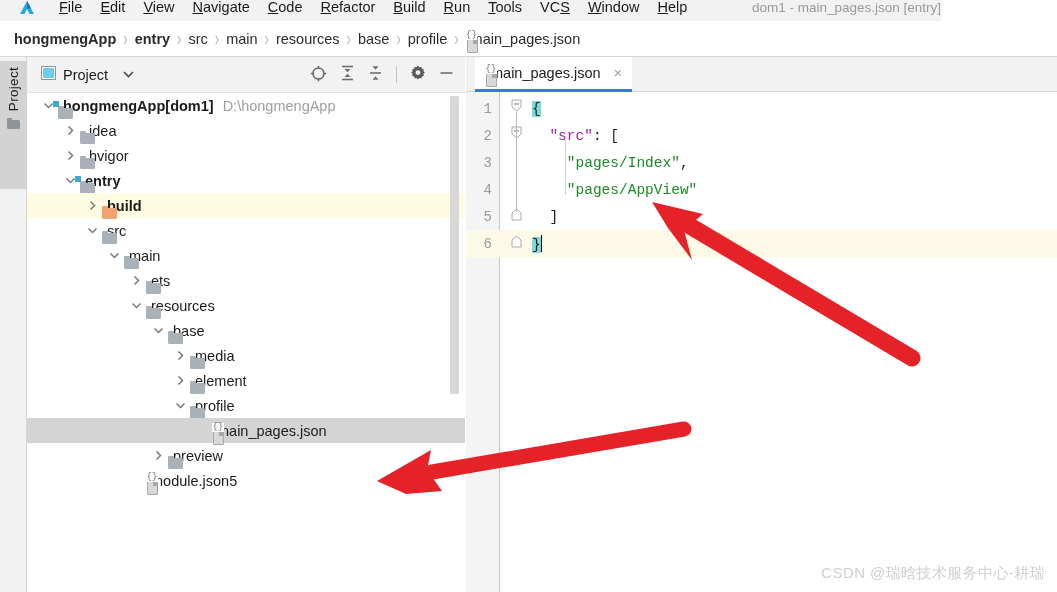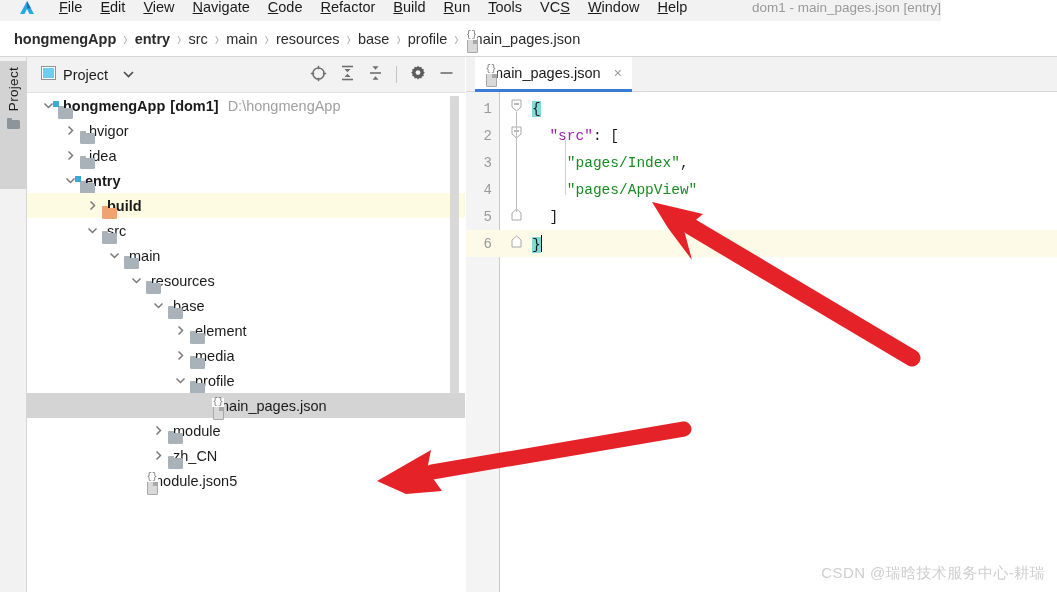--- a/index.html
+++ b/index.html
@@ -343,40 +343,40 @@
   <div id="tree">
     <div id="tree-rows">
         <div class="trow" style="padding-left: 14px;">
           <span class="arrow">
             <svg width="11" height="11" viewBox="0 0 11 11">
               <path d="M1.5 3.5 L5.5 7.5 L9.5 3.5" stroke="#7a7a7a" stroke-width="1.5" fill="none"></path>
             </svg>
           </span>
           <span><span class="fld"><span class="tab" style="background:#a9b2b8"></span><span class="body" style="background:#a9b2b8"></span><span class="badge"></span></span></span>
           <span class="label bold">hongmengApp</span>
-          <span class="bd" style="margin-left:5px;">[dom1]</span>
+          <span class="bd" style="">[dom1]</span>
           <span class="path">D:\hongmengApp</span>
         </div>
         <div class="trow" style="padding-left: 36px;">
           <span class="arrow">
             <svg width="11" height="11" viewBox="0 0 11 11">
               <path d="M3.5 1.5 L7.5 5.5 L3.5 9.5" stroke="#7a7a7a" stroke-width="1.5" fill="none"></path>
             </svg>
           </span>
           <span><span class="fld"><span class="tab" style="background:#a9b2b8"></span><span class="body" style="background:#a9b2b8"></span></span></span>
+          <span class="label">.idea</span>
+        </div>
+        <div class="trow" style="padding-left: 36px;">
+          <span class="arrow">
+            <svg width="11" height="11" viewBox="0 0 11 11">
+              <path d="M3.5 1.5 L7.5 5.5 L3.5 9.5" stroke="#7a7a7a" stroke-width="1.5" fill="none"></path>
+            </svg>
+          </span>
+          <span><span class="fld"><span class="tab" style="background:#a9b2b8"></span><span class="body" style="background:#a9b2b8"></span></span></span>
           <span class="label">.hvigor</span>
-        </div>
-        <div class="trow" style="padding-left: 36px;">
-          <span class="arrow">
-            <svg width="11" height="11" viewBox="0 0 11 11">
-              <path d="M3.5 1.5 L7.5 5.5 L3.5 9.5" stroke="#7a7a7a" stroke-width="1.5" fill="none"></path>
-            </svg>
-          </span>
-          <span><span class="fld"><span class="tab" style="background:#a9b2b8"></span><span class="body" style="background:#a9b2b8"></span></span></span>
-          <span class="label">.idea</span>
         </div>
         <div class="trow" style="padding-left: 36px;">
           <span class="arrow">
             <svg width="11" height="11" viewBox="0 0 11 11">
               <path d="M1.5 3.5 L5.5 7.5 L9.5 3.5" stroke="#7a7a7a" stroke-width="1.5" fill="none"></path>
             </svg>
           </span>
           <span><span class="fld"><span class="tab" style="background:#a9b2b8"></span><span class="body" style="background:#a9b2b8"></span><span class="badge"></span></span></span>
           <span class="label bold">entry</span>
         </div>
@@ -403,20 +403,29 @@
             <svg width="11" height="11" viewBox="0 0 11 11">
               <path d="M1.5 3.5 L5.5 7.5 L9.5 3.5" stroke="#7a7a7a" stroke-width="1.5" fill="none"></path>
             </svg>
           </span>
           <span><span class="fld"><span class="tab" style="background:#a9b2b8"></span><span class="body" style="background:#a9b2b8"></span></span></span>
           <span class="label">main</span>
         </div>
         <div class="trow" style="padding-left: 102px;">
           <span class="arrow">
             <svg width="11" height="11" viewBox="0 0 11 11">
+              <path d="M3.5 1.5 L7.5 5.5 L3.5 9.5" stroke="#7a7a7a" stroke-width="1.5" fill="none"></path>
+            </svg>
+          </span>
+          <span><span class="fld"><span class="tab" style="background:#a9b2b8"></span><span class="body" style="background:#a9b2b8"></span></span></span>
+          <span class="label">ets</span>
+        </div>
+        <div class="trow" style="padding-left: 102px;">
+          <span class="arrow">
+            <svg width="11" height="11" viewBox="0 0 11 11">
               <path d="M1.5 3.5 L5.5 7.5 L9.5 3.5" stroke="#7a7a7a" stroke-width="1.5" fill="none"></path>
             </svg>
           </span>
           <span><span class="fld"><span class="tab" style="background:#a9b2b8"></span><span class="body" style="background:#a9b2b8"></span></span></span>
           <span class="label">resources</span>
         </div>
         <div class="trow" style="padding-left: 124px;">
           <span class="arrow">
             <svg width="11" height="11" viewBox="0 0 11 11">
               <path d="M1.5 3.5 L5.5 7.5 L9.5 3.5" stroke="#7a7a7a" stroke-width="1.5" fill="none"></path>
@@ -425,30 +434,30 @@
           <span><span class="fld"><span class="tab" style="background:#a9b2b8"></span><span class="body" style="background:#a9b2b8"></span></span></span>
           <span class="label">base</span>
         </div>
         <div class="trow" style="padding-left: 146px;">
           <span class="arrow">
             <svg width="11" height="11" viewBox="0 0 11 11">
               <path d="M3.5 1.5 L7.5 5.5 L3.5 9.5" stroke="#7a7a7a" stroke-width="1.5" fill="none"></path>
             </svg>
           </span>
           <span><span class="fld"><span class="tab" style="background:#a9b2b8"></span><span class="body" style="background:#a9b2b8"></span></span></span>
+          <span class="label">media</span>
+        </div>
+        <div class="trow" style="padding-left: 146px;">
+          <span class="arrow">
+            <svg width="11" height="11" viewBox="0 0 11 11">
+              <path d="M3.5 1.5 L7.5 5.5 L3.5 9.5" stroke="#7a7a7a" stroke-width="1.5" fill="none"></path>
+            </svg>
+          </span>
+          <span><span class="fld"><span class="tab" style="background:#a9b2b8"></span><span class="body" style="background:#a9b2b8"></span></span></span>
           <span class="label">element</span>
-        </div>
-        <div class="trow" style="padding-left: 146px;">
-          <span class="arrow">
-            <svg width="11" height="11" viewBox="0 0 11 11">
-              <path d="M3.5 1.5 L7.5 5.5 L3.5 9.5" stroke="#7a7a7a" stroke-width="1.5" fill="none"></path>
-            </svg>
-          </span>
-          <span><span class="fld"><span class="tab" style="background:#a9b2b8"></span><span class="body" style="background:#a9b2b8"></span></span></span>
-          <span class="label">media</span>
         </div>
         <div class="trow" style="padding-left: 146px;">
           <span class="arrow">
             <svg width="11" height="11" viewBox="0 0 11 11">
               <path d="M1.5 3.5 L5.5 7.5 L9.5 3.5" stroke="#7a7a7a" stroke-width="1.5" fill="none"></path>
             </svg>
           </span>
           <span><span class="fld"><span class="tab" style="background:#a9b2b8"></span><span class="body" style="background:#a9b2b8"></span></span></span>
           <span class="label">profile</span>
         </div>
@@ -457,30 +466,21 @@
           <span><span class="jicon"><span class="pg"></span><span class="corner"></span><span class="braces">{}</span></span></span>
           <span class="label">main_pages.json</span>
         </div>
         <div class="trow" style="padding-left: 124px;">
           <span class="arrow">
             <svg width="11" height="11" viewBox="0 0 11 11">
               <path d="M3.5 1.5 L7.5 5.5 L3.5 9.5" stroke="#7a7a7a" stroke-width="1.5" fill="none"></path>
             </svg>
           </span>
           <span><span class="fld"><span class="tab" style="background:#a9b2b8"></span><span class="body" style="background:#a9b2b8"></span></span></span>
-          <span class="label">module</span>
-        </div>
-        <div class="trow" style="padding-left: 124px;">
-          <span class="arrow">
-            <svg width="11" height="11" viewBox="0 0 11 11">
-              <path d="M3.5 1.5 L7.5 5.5 L3.5 9.5" stroke="#7a7a7a" stroke-width="1.5" fill="none"></path>
-            </svg>
-          </span>
-          <span><span class="fld"><span class="tab" style="background:#a9b2b8"></span><span class="body" style="background:#a9b2b8"></span></span></span>
-          <span class="label">zh_CN</span>
+          <span class="label">preview</span>
         </div>
         <div class="trow" style="padding-left: 102px;">
           <span class="arrow none"></span>
           <span><span class="jicon"><span class="pg"></span><span class="corner"></span><span class="braces">{}</span></span></span>
           <span class="label">module.json5</span>
         </div>
       </div>
     <div id="tree-scrollbar"></div>
   </div>
 </div>

